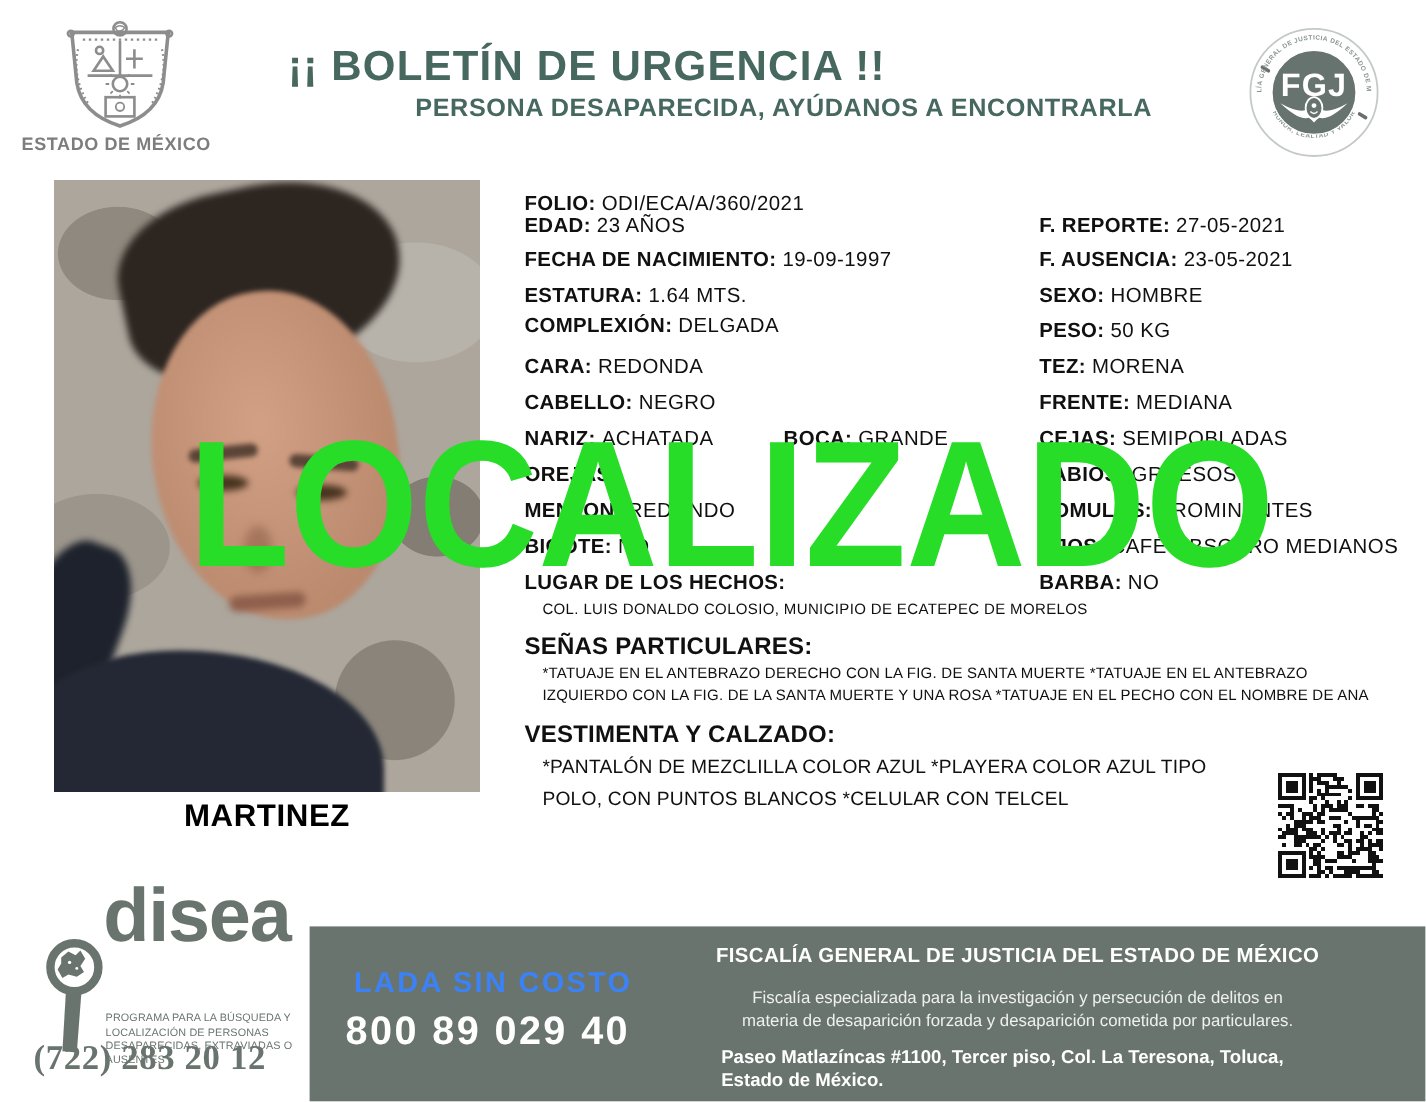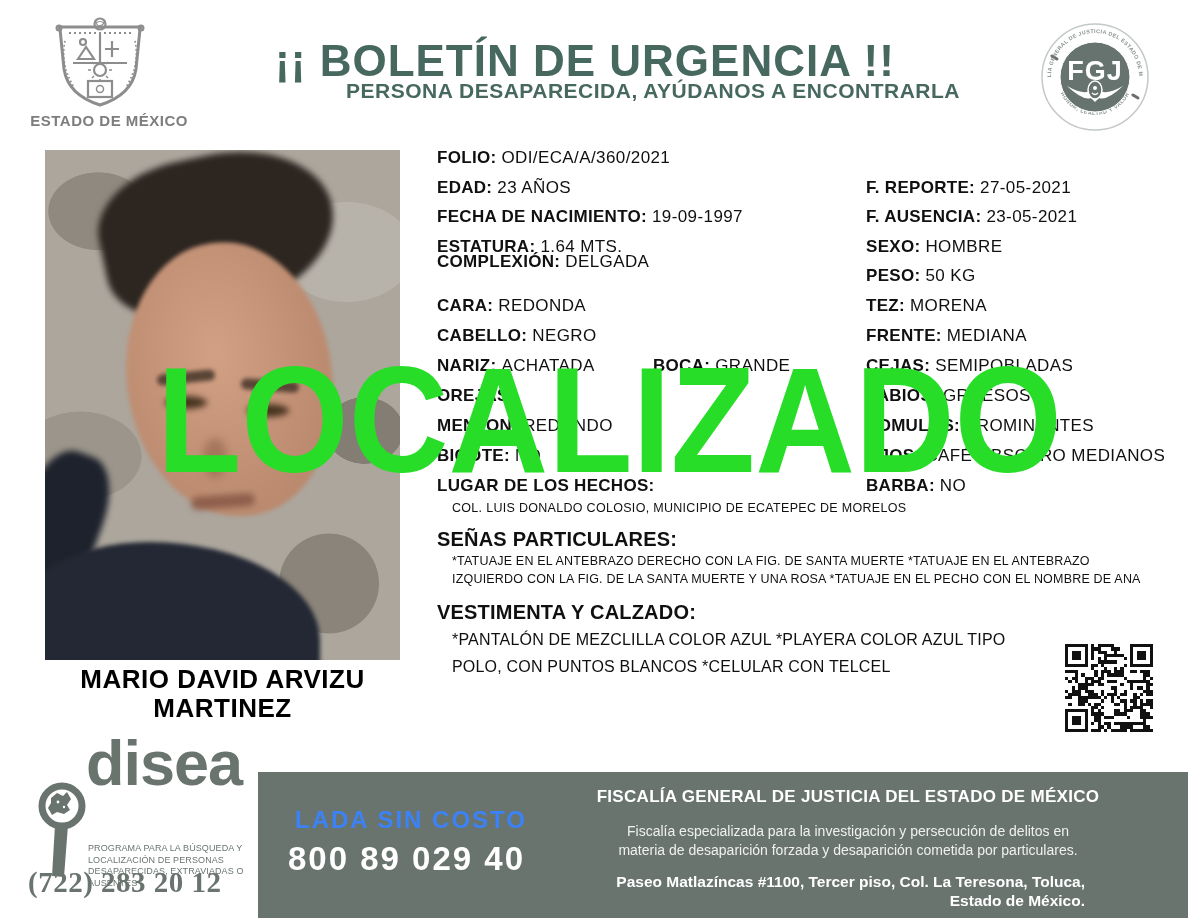--- a/index.html
+++ b/index.html
@@ -9,24 +9,24 @@
   *{box-sizing:border-box; margin:0; padding:0;}
   html,body{width:1188px; height:918px;}
   body{
     font-family:"Liberation Sans","DejaVu Sans",sans-serif;
     background:#ffffff; color:var(--text-dark); position:relative; overflow:hidden;
   }
   .abs{position:absolute;}
 
   
   .state-logo{left:50px; top:16px; width:100px; height:94px;}
-  .state-logo-caption{left:18px; top:112px; width:170px; text-align:right;
+  .state-logo-caption{left:18px; top:112px; width:170px; text-align:left;
     font-weight:700; font-size:15px; color:#7d7d7d; letter-spacing:.5px;}
-  .main-title{left:240px; top:36px; width:690px; text-align:center;
-    color:var(--accent); font-weight:800; font-size:44px; letter-spacing:1px; white-space:nowrap;}
+  .main-title{left:240px; top:36px; width:690px; 
+    color:var(--accent); font-weight:800; font-size:35px; letter-spacing:1px; white-space:nowrap;}
   .sub-title{left:210px; top:79px; width:750px; text-align:right;
     color:var(--accent); font-weight:700; font-size:21px; letter-spacing:.5px; white-space:nowrap;}
   .fgj-logo{left:1040px; top:22px; width:110px; height:110px;}
 
   
   .photo{left:45px; top:150px; width:355px; height:510px; overflow:hidden;
     background:
       radial-gradient(90px 70px at 15% 12%, #8f897f 0 55%, transparent 56%),
       radial-gradient(120px 90px at 85% 20%, #b7b2aa 0 55%, transparent 56%),
       radial-gradient(70px 60px at 90% 55%, #837d73 0 55%, transparent 56%),
@@ -83,21 +83,21 @@
   .odisea-word{left:86px; top:732px; font-size:63px; font-weight:700; color:var(--footer-bar); letter-spacing:-1px; line-height:1;text-align:center;}
   .odisea-tagline{left:88px; top:843px; width:188px; font-size:9px; line-height:1.3;
     color:var(--footer-bar); font-weight:500; letter-spacing:.1px;}
   .odisea-phone{left:28px; top:866px; font-size:29px; font-weight:700; color:var(--footer-bar); letter-spacing:.5px;font-family:Liberation Serif, serif;}
   .lada-label{left:295px; top:806px; font-size:24px; font-weight:700; color:#3b82f6; letter-spacing:2px;}
   .lada-number{left:288px; top:840px; font-size:33px; font-weight:700; color:#fff; letter-spacing:2px;}
   .fiscalia-title{left:848px; top:787px; transform:translateX(-50%); white-space:nowrap;
     font-size:17px; font-weight:700; color:#fff; letter-spacing:.3px;}
   .fiscalia-desc{left:606px; top:822px; width:484px; text-align:center;
     font-size:14px; color:#eef1ef; line-height:1.35; font-weight:400;}
-  .fiscalia-address{right:103px; top:872px; width:484px; text-align:right;
+  .fiscalia-address{right:103px; top:872px; width:484px; 
     font-size:15.5px; font-weight:700; color:#fff; line-height:1.25;}
 </style>
 </head>
 <body>
 
 <svg class="abs state-logo" viewBox="0 0 100 92" fill="none" stroke="#8d8d8d" stroke-width="2.2">
   <circle cx="50" cy="7" r="5.5"></circle>
   <path d="M46 6 Q50 3 54 6 Q52 9 48 9 Z" stroke-width="1.2"></path>
   <circle cx="9" cy="11" r="2.4"></circle>
     <circle cx="91" cy="11" r="2.4"></circle>
@@ -150,33 +150,32 @@
   <div class="ph-brow-r"></div>
   <div class="ph-eye-l"></div>
   <div class="ph-eye-r"></div>
   <div class="ph-nose"></div>
   <div class="ph-mouth"></div>
   <div class="ph-arm"></div>
   <div class="ph-shirt"></div>
 </div>
 
 <div class="abs person-name">
-  <div>MARIO DAVID ARVIZU</div>
   <div>MARTINEZ</div>
 </div>
 
-<div class="frow lc" style="top:148px">
+<div class="frow lc" style="top:160px">
   <span class="lbl">FOLIO:</span><span class="val">ODI/ECA/A/360/2021</span></div>
 <div class="frow lc" style="top:178px">
   <span class="lbl">EDAD:</span><span class="val">23 AÑOS</span></div>
 <div class="frow lc" style="top:207px">
   <span class="lbl">FECHA DE NACIMIENTO:</span><span class="val">19-09-1997</span></div>
 <div class="frow lc" style="top:237px">
   <span class="lbl">ESTATURA:</span><span class="val">1.64 MTS.</span></div>
-<div class="frow lc" style="top:252px">
+<div class="frow lc" style="top:262px">
   <span class="lbl">COMPLEXIÓN:</span><span class="val">DELGADA</span></div>
 <div class="frow lc" style="top:296px">
   <span class="lbl">CARA:</span><span class="val">REDONDA</span></div>
 <div class="frow lc" style="top:326px">
   <span class="lbl">CABELLO:</span><span class="val">NEGRO</span></div>
 <div class="frow lc" style="top:356px">
   <span class="lbl">NARIZ:</span><span class="val">ACHATADA</span></div>
 <div class="frow" style="left:653px; top:356px">
   <span class="lbl">BOCA:</span><span class="val">GRANDE</span></div>
 <div class="frow lc" style="top:386px">

